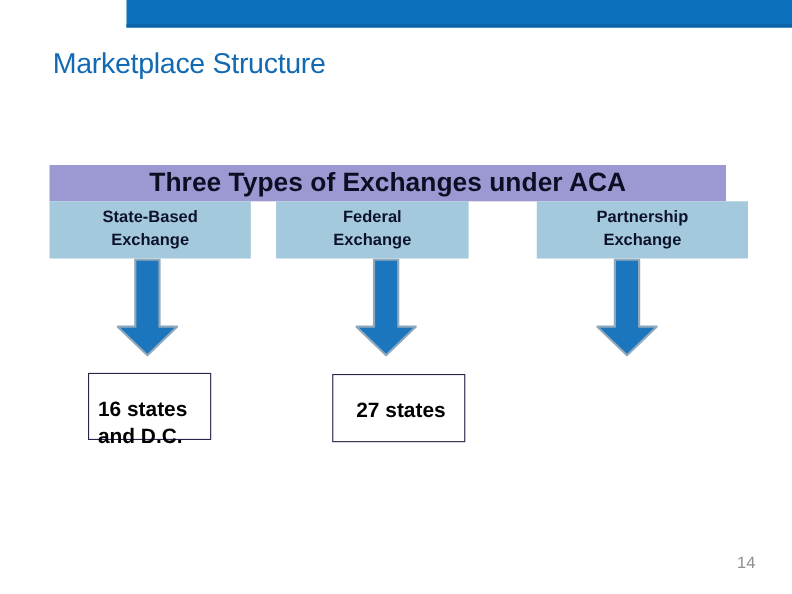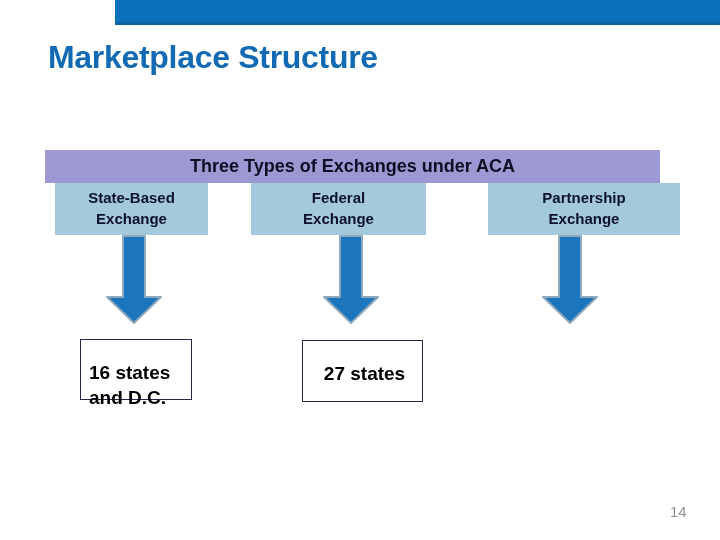--- a/index.html
+++ b/index.html
@@ -7,37 +7,37 @@
     position:relative;width:720px;height:540px;background:#ffffff;
     font-family:"Liberation Sans",sans-serif;overflow:hidden;
   }
   .top-bar{
     position:absolute;left:115px;top:0;width:605px;height:22px;
     background:var(--top-bar,#0C71BC);
     border-bottom:3px solid var(--top-bar-edge,#0A63A6);
   }
   .slide-title{
     position:absolute;left:48px;top:42px;margin:0;
-    font-size:32px;font-weight:bold;line-height:30px;
+    font-size:26px;font-weight:normal;line-height:30px;
     color:var(--title,#1269B4);letter-spacing:-0.3px;
   }
   .banner{
     position:absolute;left:45px;top:150px;width:615px;height:33px;
     background:var(--banner-bg,#9C99D2);
     display:flex;align-items:center;justify-content:center;
   }
   .banner-label{
-    font-size:18px;font-weight:bold;color:var(--banner-text,#0D0D24);
+    font-size:24px;font-weight:bold;color:var(--banner-text,#0D0D24);
   }
   .type-box{
     position:absolute;top:183px;height:52px;
     background:var(--type-box-bg,#A4C8DC);
     display:flex;justify-content:center;box-sizing:border-box;padding-top:4px;
   }
-  .type-box.c1{left:55px;width:153px;}
+  .type-box.c1{left:45px;width:183px;}
   .type-box.c2{left:251px;width:175px;}
   .type-box.c3{left:488px;width:192px;}
   .type-label{
     font-size:15px;font-weight:bold;line-height:21px;text-align:center;
     color:var(--type-text,#0B1128);white-space:pre-line;
   }
   .arrow{position:absolute;top:235px;width:56px;height:90px;}
   .arrow.a1{left:106px;}
   .arrow.a2{left:323px;}
   .arrow.a3{left:542px;}

